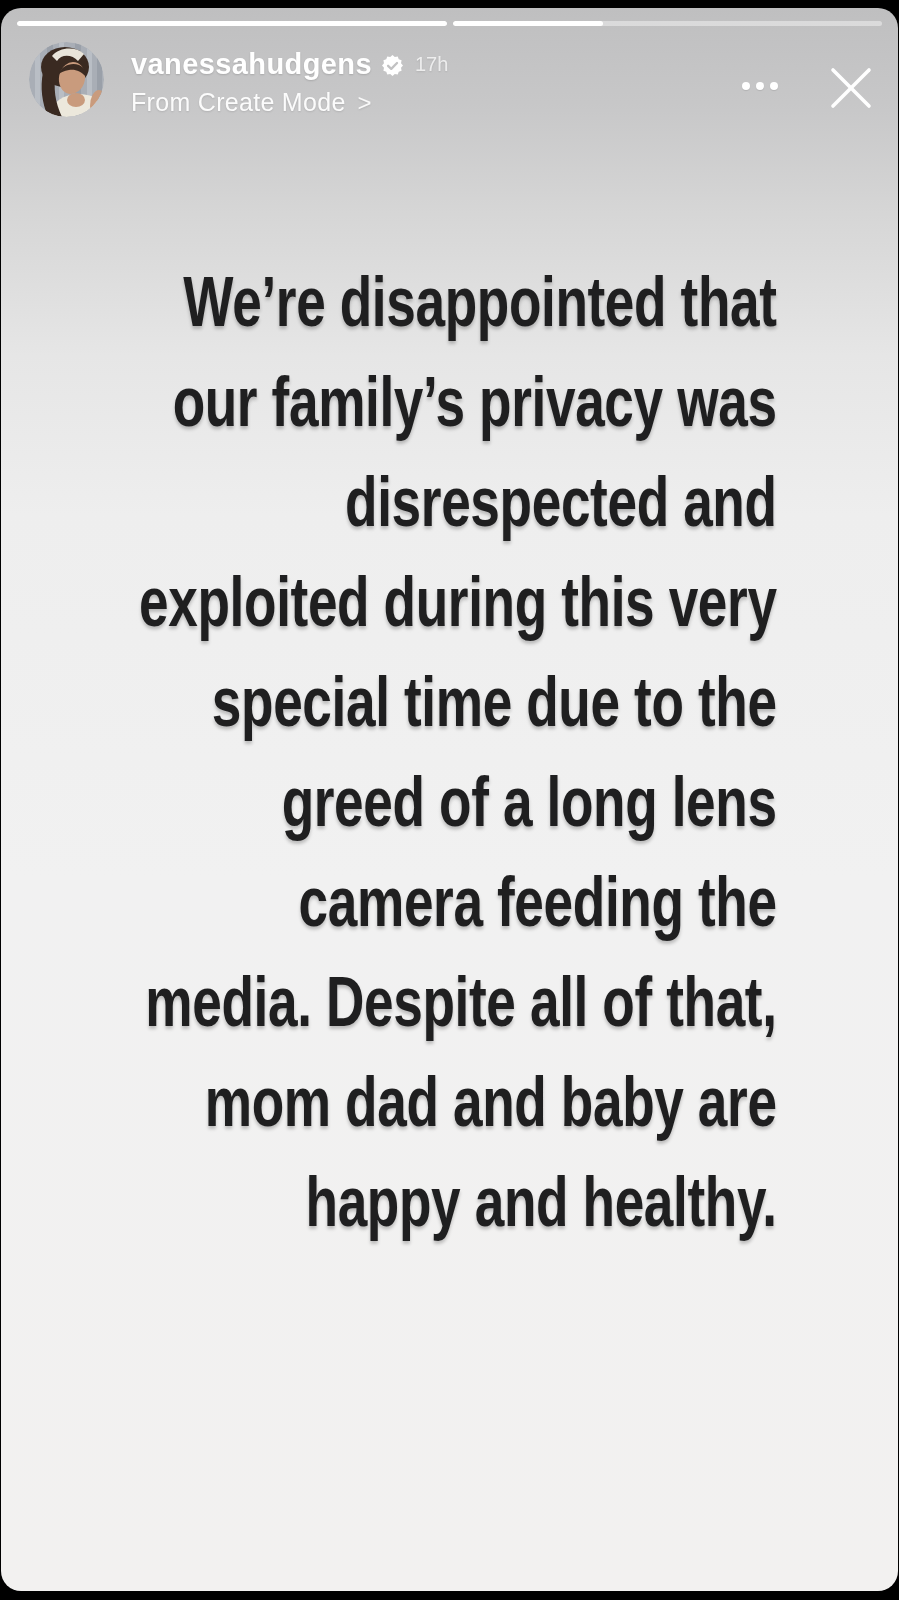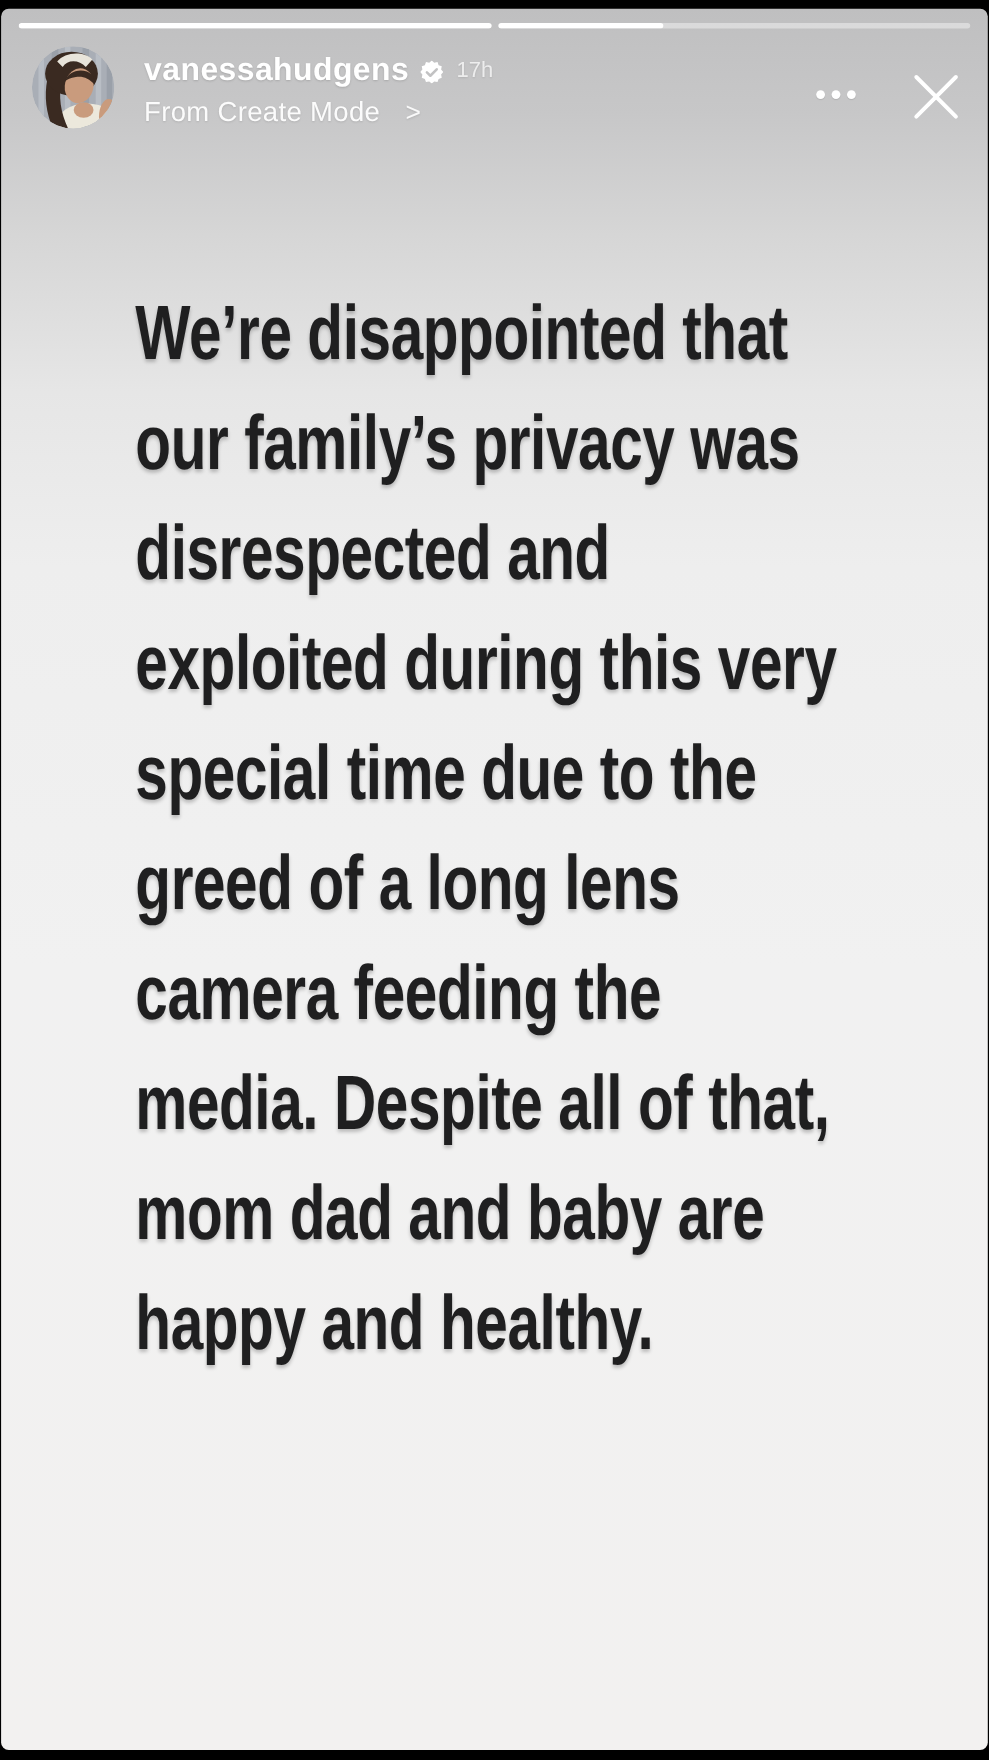--- a/index.html
+++ b/index.html
@@ -7,26 +7,27 @@
     width:899px;height:1600px;
     background:#000;
     position:relative;
     overflow:hidden;
     font-family:"Liberation Sans",sans-serif;
   }
   
   .story-card{
     position:absolute;
     left:1px;right:1px;top:8px;bottom:9px;
-    border-radius:7px;
+    border-radius:20px;
     overflow:hidden;
     background:linear-gradient(180deg,
       #bfbfc0 0%, #c7c7c8 6%, #d6d6d6 13%,
       #e6e6e6 22%, #eeeeee 32%, #f1f1f1 55%,
       #f2f1f0 100%);
+    text-align:right;
   }
   
   .progress-row{
     position:absolute;left:16px;right:16px;top:13px;
     display:flex;gap:6px;
   }
   .progress-seg{
     flex:1;height:5px;border-radius:4px;
     background:rgba(255,255,255,0.42);
     overflow:hidden;
@@ -53,21 +54,21 @@
     text-shadow:0 1px 2px rgba(0,0,0,0.15);
   }
   .badge{width:21px;height:21px;margin-top:2px;}
   .timestamp{
     color:rgba(255,255,255,0.74);
     font-size:20px;font-weight:400;
     margin-left:2px;
     text-shadow:0 1px 2px rgba(0,0,0,0.1);
   }
   .id-row2{
-    margin-top:7px;display:flex;align-items:center;gap:23px;
+    margin-top:7px;display:flex;align-items:center;gap:12px;
     color:rgba(255,255,255,0.95);
     font-size:25px;font-weight:500;letter-spacing:0.3px;
     text-shadow:0 1px 2px rgba(0,0,0,0.12);
   }
   .src-chevron{font-size:24px;font-weight:400;color:rgba(255,255,255,0.9);}
   
   .dots{
     position:absolute;left:741px;top:74px;
     display:flex;gap:6px;cursor:pointer;padding:6px;
     margin:-6px;

